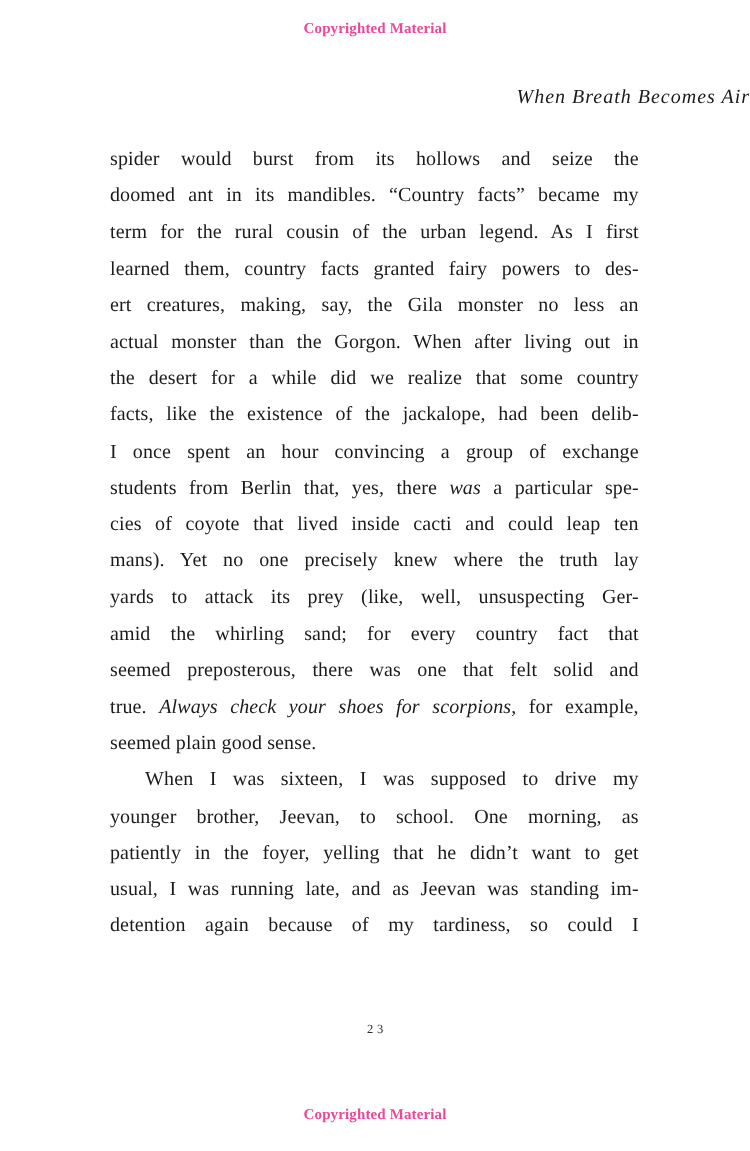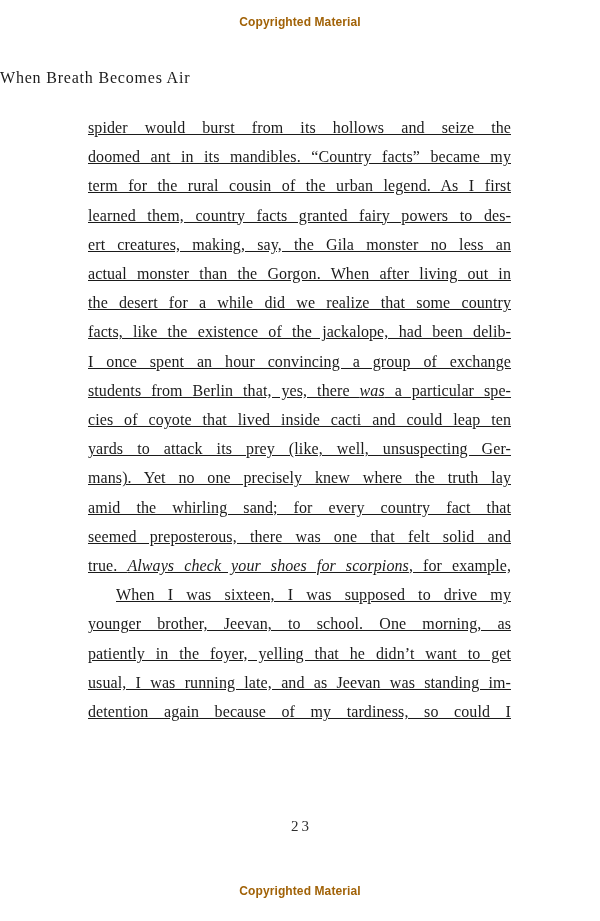--- a/index.html
+++ b/index.html
@@ -12,34 +12,35 @@
     background: #ffffff;
     overflow: hidden;
     font-family: "Liberation Serif", "DejaVu Serif", serif;
     color: #1b1b1b;
   }
   .copyright {
     position: absolute;
     left: 0;
     width: 100%;
     text-align: center;
-    font-family: Liberation Sans, sans-serif;
+    font-family: Liberation Serif, serif;
     font-size: 12px;
     font-weight: 700;
     letter-spacing: 0.1px;
-    color: #a16207;
+    color: #ec4899;
   }
   .copyright.top { top: 15px; }
   .copyright.bottom { top: 884px; }
   .running-head {
     position: absolute;
     top: 69px;
     left: 0;
     width: 100%;
-    text-align: left;
+    text-align: right;
+    font-style: italic;
     font-size: 16px;
     letter-spacing: 0.8px;
     color: #1b1b1b;
   }
   .body-text {
     position: absolute;
     top: 113px;
     left: 88px;
     width: 423px;
     font-size: 16px;
@@ -48,31 +49,30 @@
     color: #1b1b1b;
   }
   .line {
     text-align: left;
     white-space: normal;
   }
   .line.just {
     text-align: justify;
     text-align-last: justify;
     text-justify: inter-word;
-    text-decoration: underline;
   }
   .line.indent { text-indent: 28px; }
   .line em { font-style: italic; }
   .page-number {
     position: absolute;
     top: 818px;
     left: 0;
     width: 100%;
     text-align: center;
-    font-size: 15px;
+    font-size: 10px;
     letter-spacing: 3px;
     padding-left: 3px;
     color: #2e2e2e;
   }
 </style>
 </head>
 <body>
 
 <div class="page">
   <div class="copyright top">Copyrighted Material</div>
@@ -84,25 +84,26 @@
       <div class="line just"><span>doomed ant in its mandibles. “Country facts” became my</span></div>
       <div class="line just"><span>term for the rural cousin of the urban legend. As I first</span></div>
       <div class="line just"><span>learned them, country facts granted fairy powers to des-</span></div>
       <div class="line just"><span>ert creatures, making, say, the Gila monster no less an</span></div>
       <div class="line just"><span>actual monster than the Gorgon. When after living out in</span></div>
       <div class="line just"><span>the desert for a while did we realize that some country</span></div>
       <div class="line just"><span>facts, like the existence of the jackalope, had been delib-</span></div>
       <div class="line just"><span>I once spent an hour convincing a group of exchange</span></div>
       <div class="line just"><span>students from Berlin that, yes, there </span><em>was</em><span> a particular spe-</span></div>
       <div class="line just"><span>cies of coyote that lived inside cacti and could leap ten</span></div>
+      <div class="line just"><span>mans). Yet no one precisely knew where the truth lay</span></div>
       <div class="line just"><span>yards to attack its prey (like, well, unsuspecting Ger-</span></div>
-      <div class="line just"><span>mans). Yet no one precisely knew where the truth lay</span></div>
       <div class="line just"><span>amid the whirling sand; for every country fact that</span></div>
       <div class="line just"><span>seemed preposterous, there was one that felt solid and</span></div>
       <div class="line just"><span>true. </span><em>Always check your shoes for scorpions</em><span>, for example,</span></div>
+      <div class="line"><span>seemed plain good sense.</span></div>
       <div class="line just indent"><span>When I was sixteen, I was supposed to drive my</span></div>
       <div class="line just"><span>younger brother, Jeevan, to school. One morning, as</span></div>
       <div class="line just"><span>patiently in the foyer, yelling that he didn’t want to get</span></div>
       <div class="line just"><span>usual, I was running late, and as Jeevan was standing im-</span></div>
       <div class="line just"><span>detention again because of my tardiness, so could I</span></div>
     </div>
 
   <div class="page-number">23</div>
 
   <div class="copyright bottom">Copyrighted Material</div>

